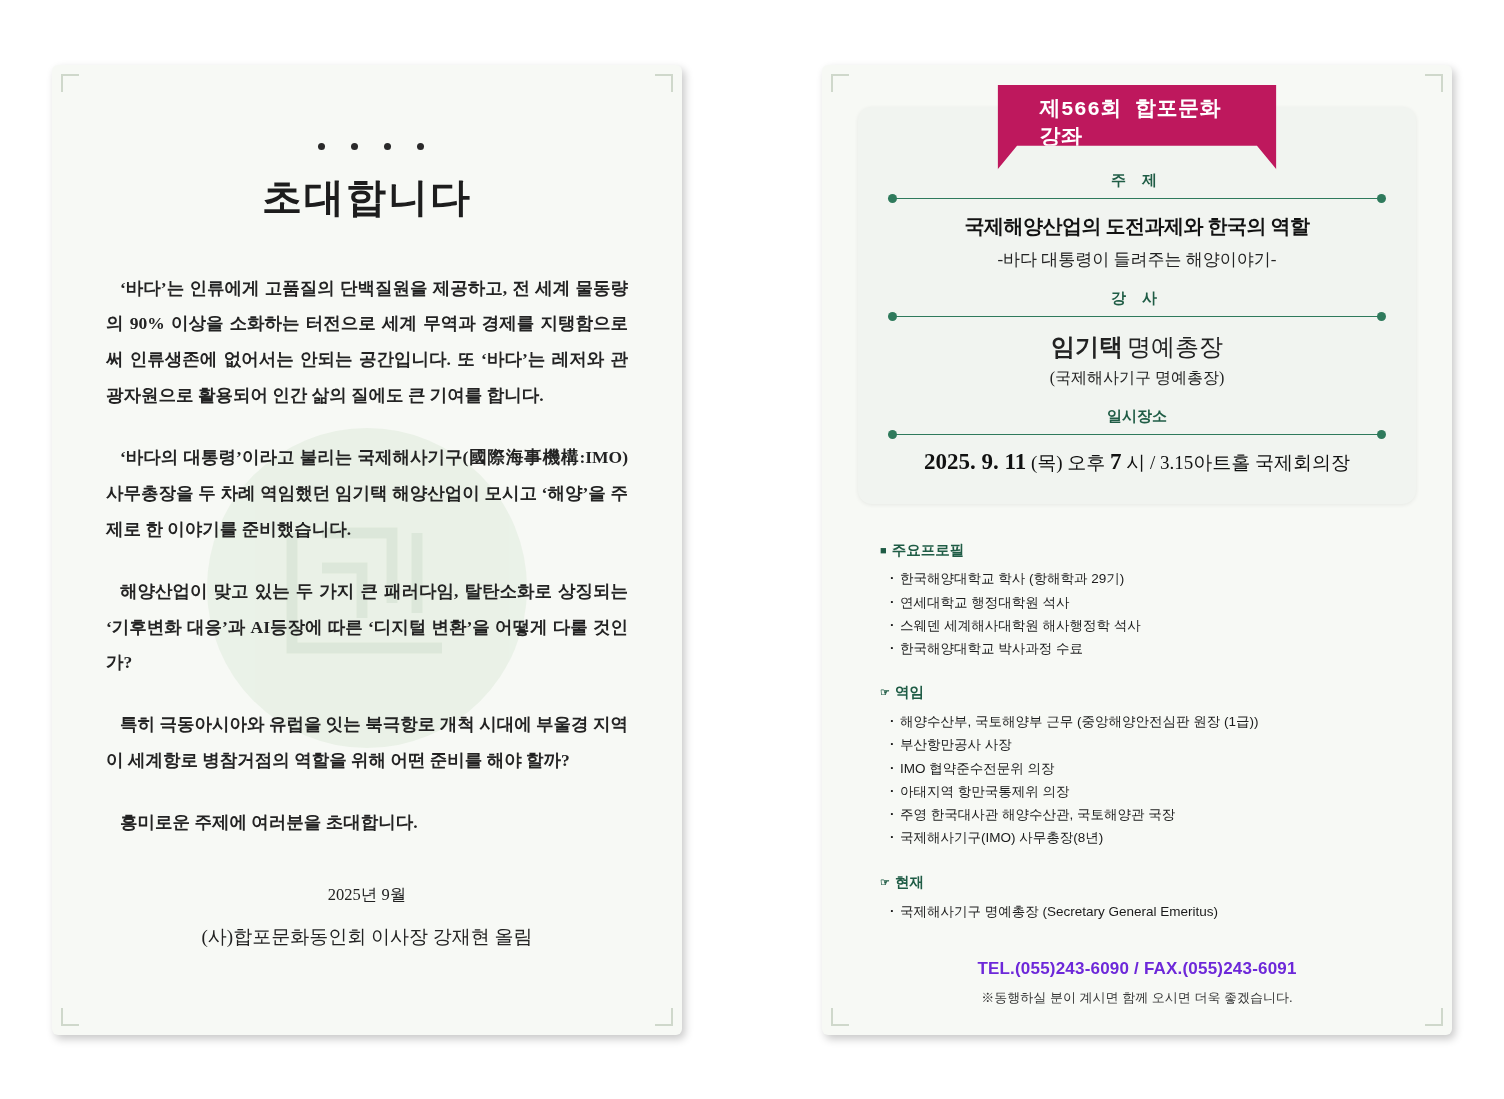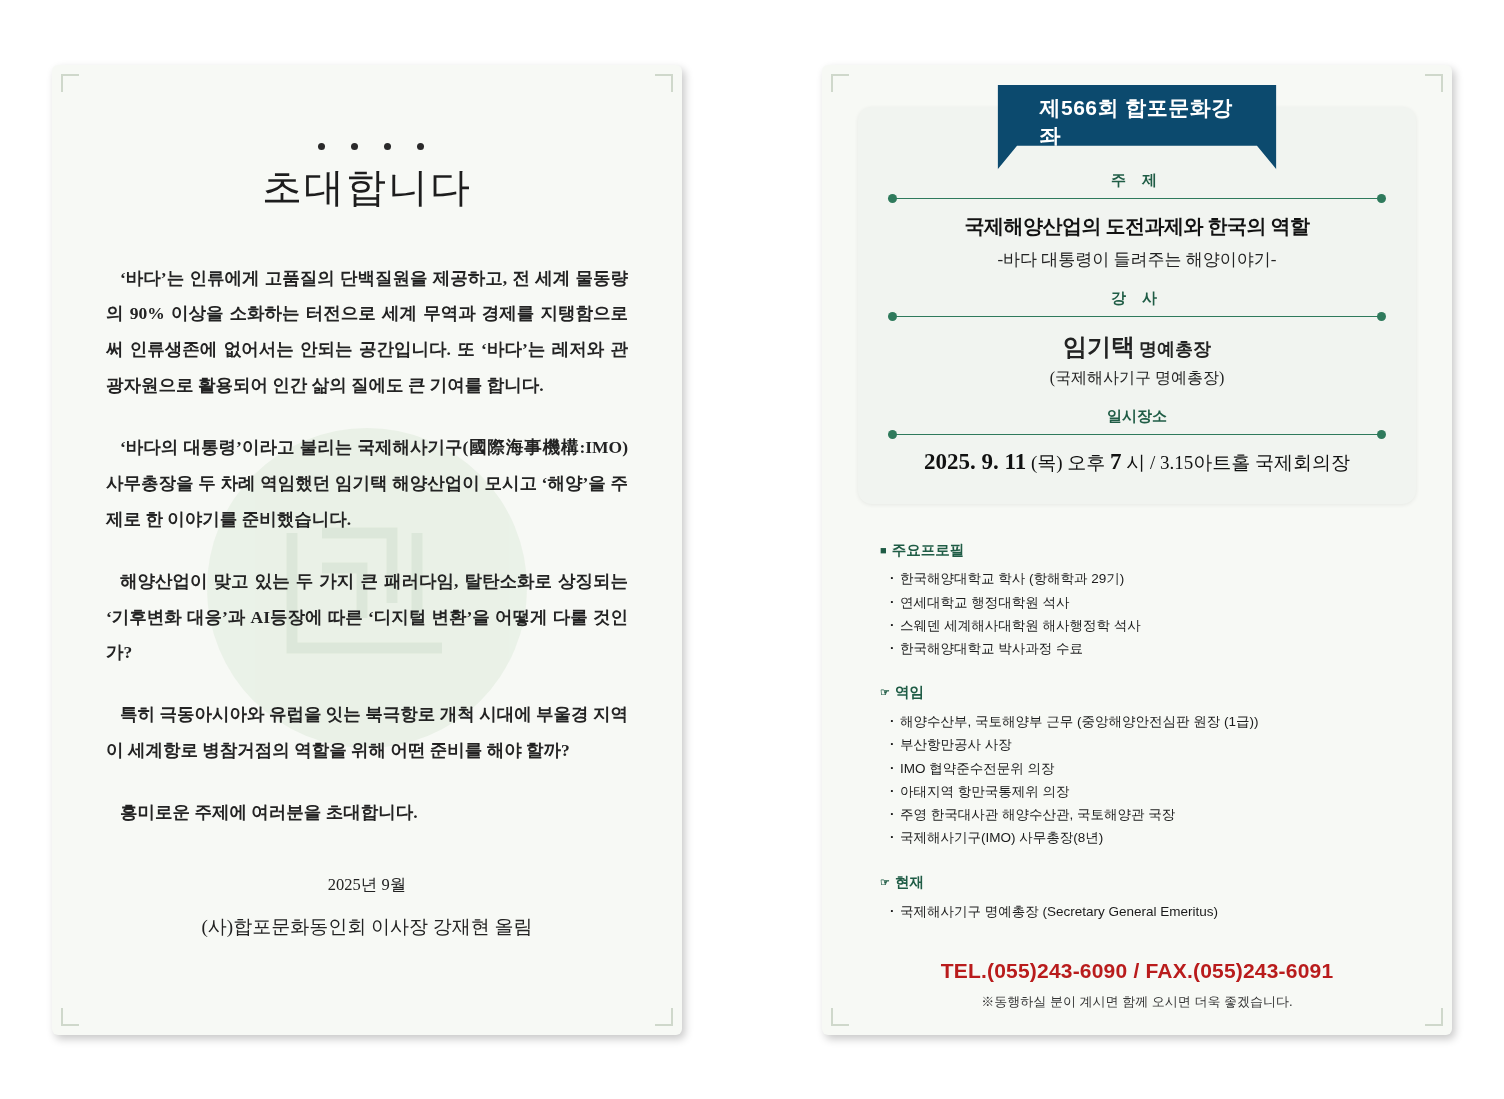--- a/index.html
+++ b/index.html
@@ -73,23 +73,23 @@
     position: relative;
     z-index: 2;
     padding: 78px 54px 0 54px;
     box-sizing: border-box;
     height: 100%;
   }
   .invite-title {
     text-align: center;
     font-size: 40px;
     letter-spacing: 2px;
-    font-weight: 400;
+    font-weight: 700;
     color: #1d1d1d;
-    margin: 10px 0 0 0;
+    margin: 20px 0 0 0;
     position: relative;
   }
   .invite-dots {
     display: flex;
     gap: 26px;
     justify-content: center;
     margin: 0 0 6px 0;
     padding-left: 8px;
   }
   .invite-dots span {
@@ -135,29 +135,29 @@
     box-shadow: 0 1px 4px rgba(0,0,0,0.07);
     position: relative;
   }
   .ribbon-wrap {
     position: absolute;
     top: -22px;
     left: 50%;
     transform: translateX(-50%);
   }
   .ribbon {
-    background: #0c4a6e;
+    background: #be185d;
     color: #ffffff;
     font-size: 21px;
     font-weight: bold;
     padding: 9px 42px 9px 42px;
     letter-spacing: 0.5px;
     clip-path: polygon(0 0, 100% 0, 100% 100%, 93% 72%, 7% 72%, 0 100%);
     padding-bottom: 20px;
-    font-family: Liberation Sans, sans-serif;
+    font-family: Liberation Mono, monospace;
   }
   .sec-label {
     text-align: center;
     color: #1f5c45;
     font-weight: bold;
     font-size: 15px;
     letter-spacing: 6px;
     margin: 18px 0 8px 0;
   }
   .sec-label.nospace { letter-spacing: 0; }
@@ -191,21 +191,21 @@
     color: #222;
     margin-top: 8px;
     margin-bottom: 6px;
     font-family: "Liberation Serif", serif;
   }
   .lecturer {
     text-align: center;
     font-family: "Liberation Serif", serif;
   }
   .lecturer .nm { font-size: 24px; font-weight: bold; }
-  .lecturer .ttl { font-size: 18px; font-weight: bold; }
+  .lecturer .ttl { font-size: 24px; }
   .lecturer .org { font-size: 16px; margin-top: 5px; }
   .place {
     text-align: center;
     font-family: "Liberation Serif", serif;
     font-size: 19px;
     color: #111;
   }
   .place .big { font-size: 23px; font-weight: bold; }
 
   
@@ -233,23 +233,23 @@
     position: absolute;
     left: 2px;
     top: -1px;
     font-weight: bold;
   }
   .contact {
     margin-top: 36px;
     text-align: center;
   }
   .tel {
-    color: #b91c1c;
-    font-weight: bold;
-    font-size: 21px;
+    color: #6d28d9;
+    font-weight: bold;
+    font-size: 17px;
     letter-spacing: 0.2px;
   }
   .note {
     margin-top: 10px;
     font-size: 13px;
     color: #333;
   }
 </style>
 </head>
 <body>

